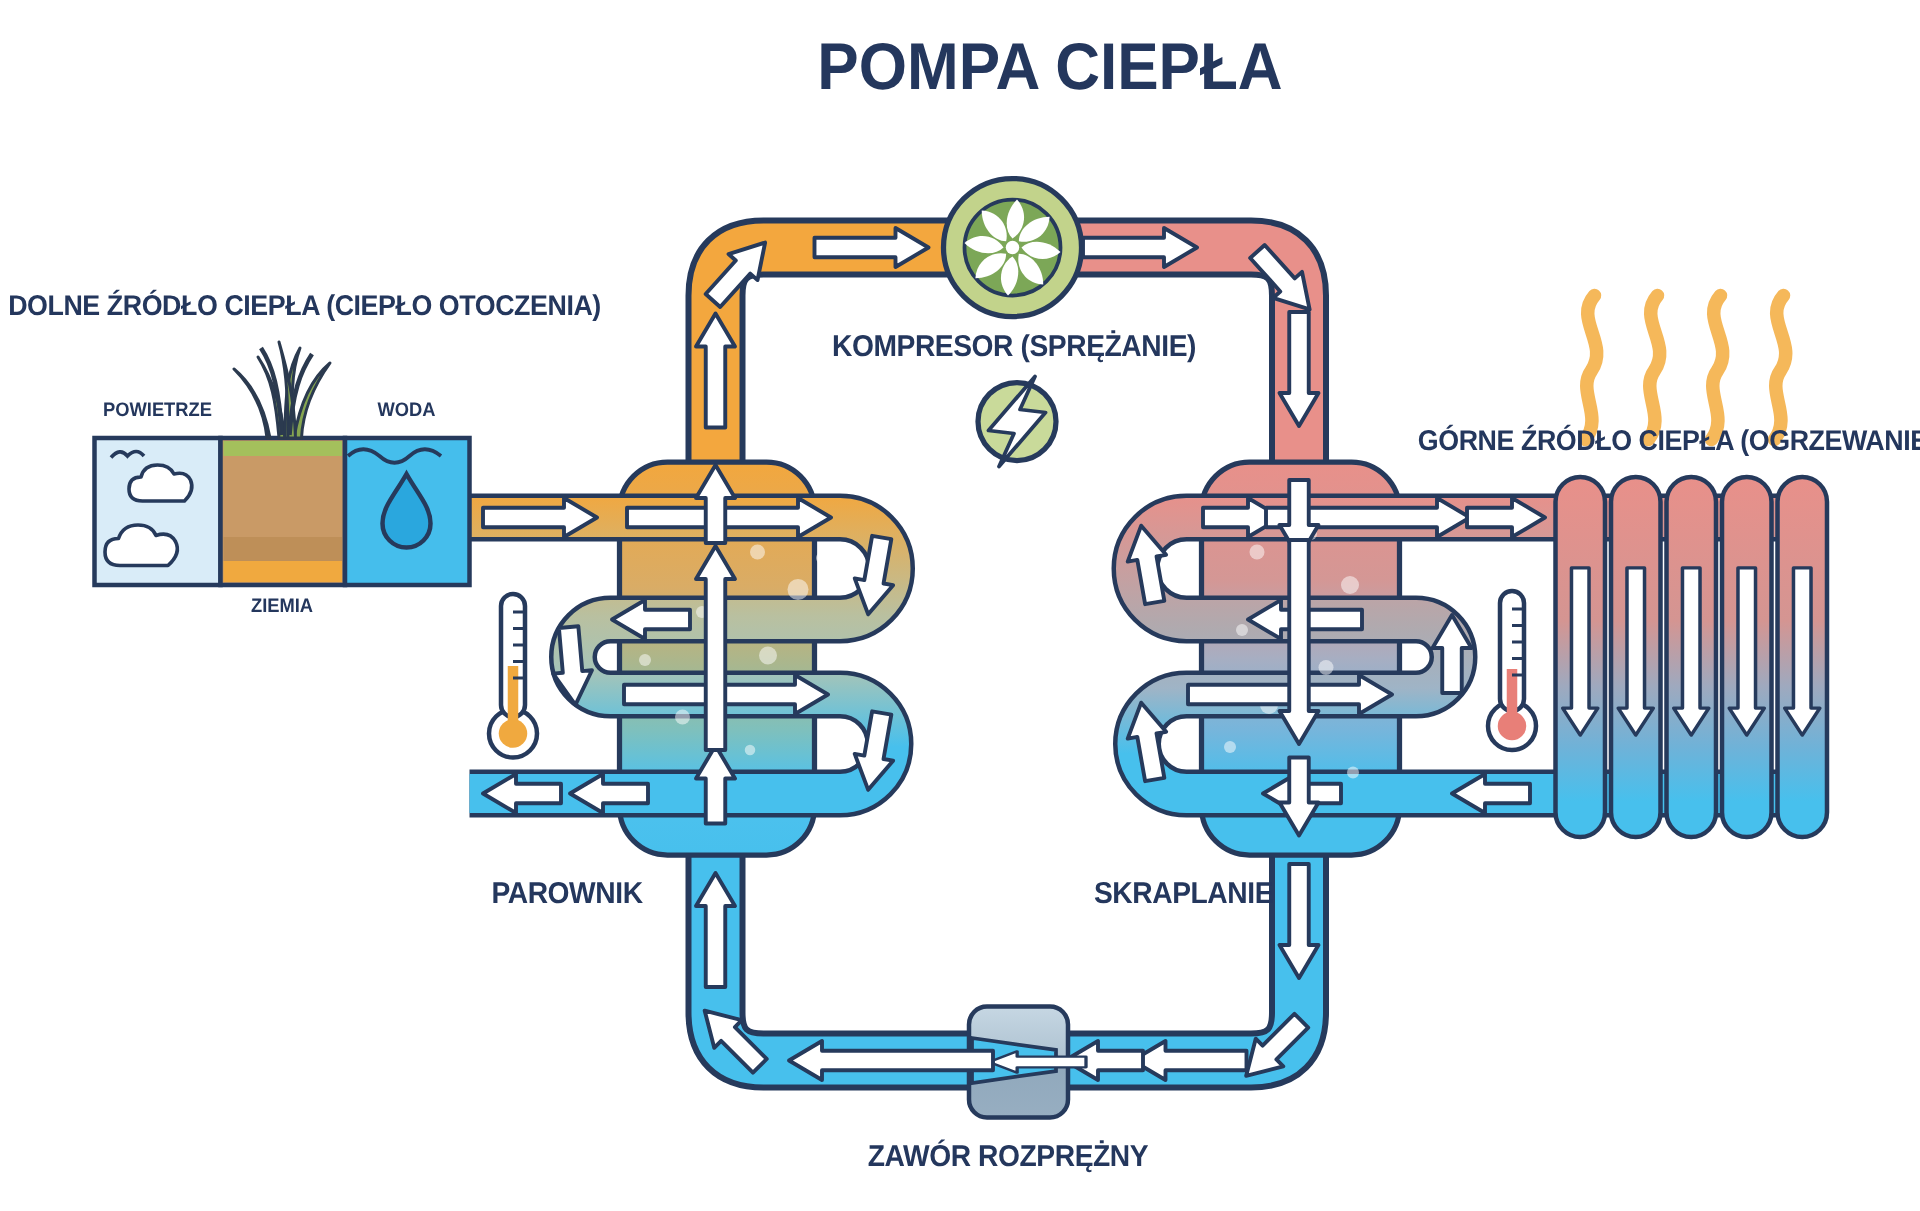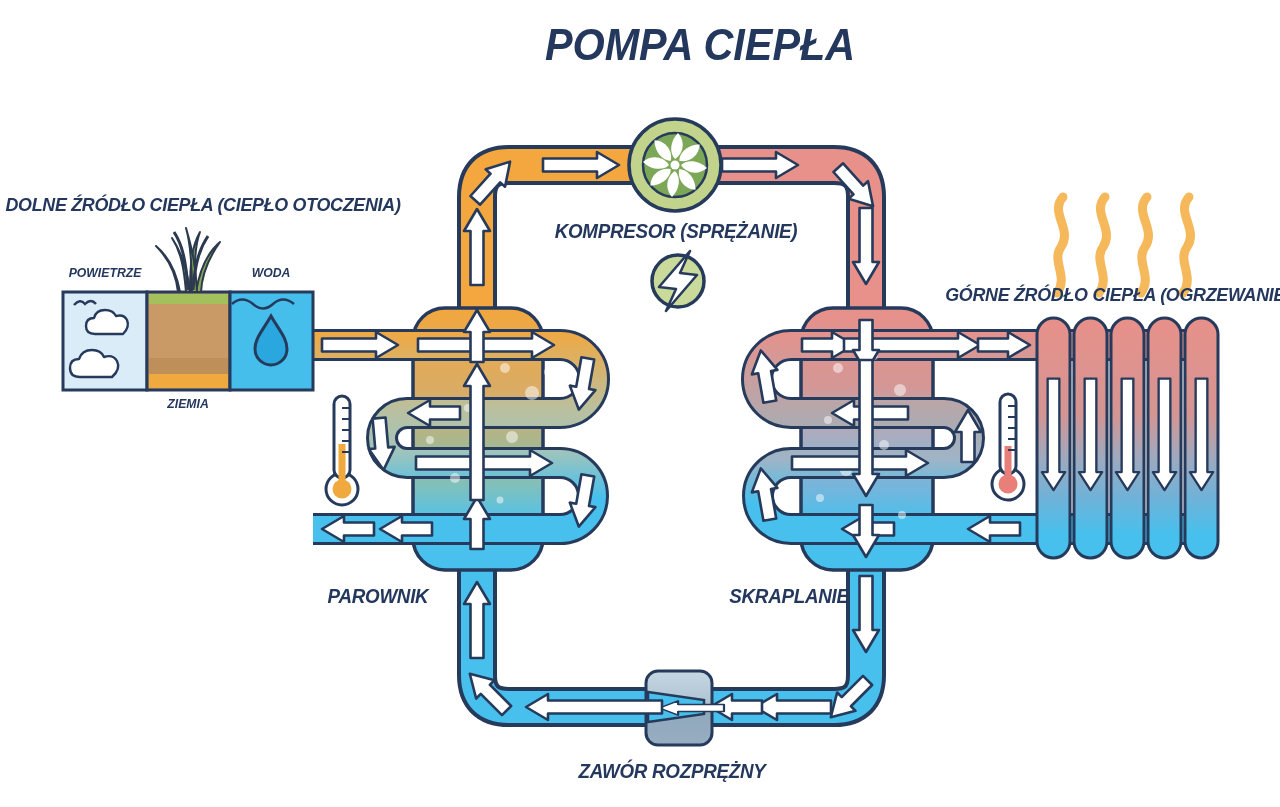--- a/index.html
+++ b/index.html
@@ -1,18 +1,18 @@
 <!DOCTYPE html>
 <html style="--text-navy: #24375d; --outline-navy: #263a5c; --hot-orange: #f3a73e; --hot-red: #e8908a; --cold-blue: #47c0ed; --compressor-green: #7ca757; --compressor-ring-green: #c2d38b; --valve-gray: #a9becd; --heat-wave-orange: #f5b85a;"><head>
 <meta charset="utf-8">
 <style>
   html,body{margin:0;padding:0;background:#fff;}
   body{width:1280px;height:807px;position:relative;overflow:hidden;
        font-family:"Liberation Sans", sans-serif;}
-  #stage{position:absolute;inset:0;font-style:italic;}
+  #stage{position:absolute;inset:0;}
   svg{position:absolute;left:0;top:0;}
   .lbl{position:absolute;color:var(--text-navy,#24375d);font-weight:800;
        white-space:nowrap;transform:translateX(-50%) scaleX(.94);
        letter-spacing:-0.3px;}
   .lbl-title{font-size:44px;letter-spacing:0;}
   .lbl-big{font-size:20px;}
   .lbl-mid{font-size:19px;}
   .lbl-sm{font-size:13px;letter-spacing:0;}
   .warr{fill:#fff;stroke:#263a5c;stroke-width:2.6;stroke-linejoin:round;}
 </style>

